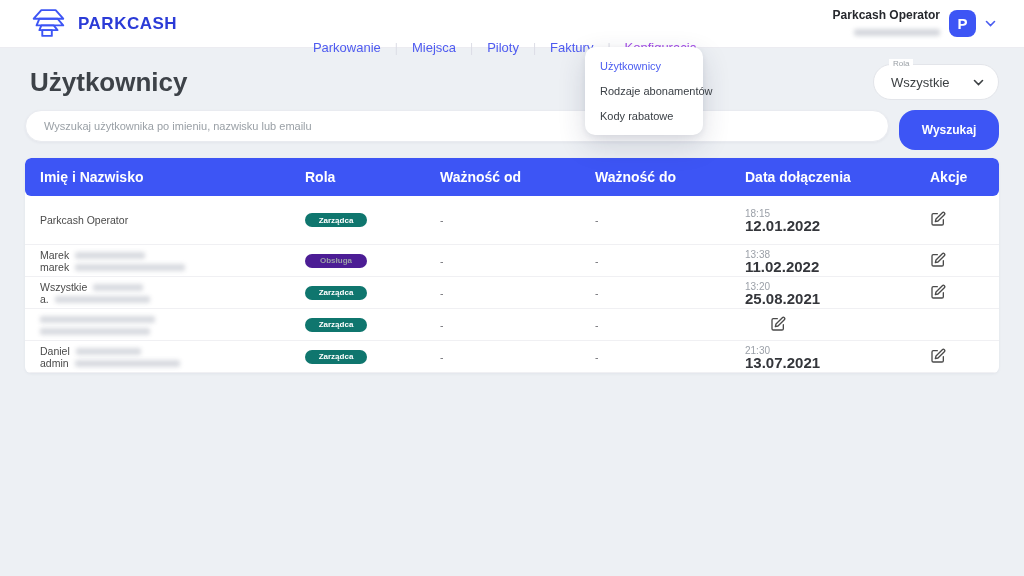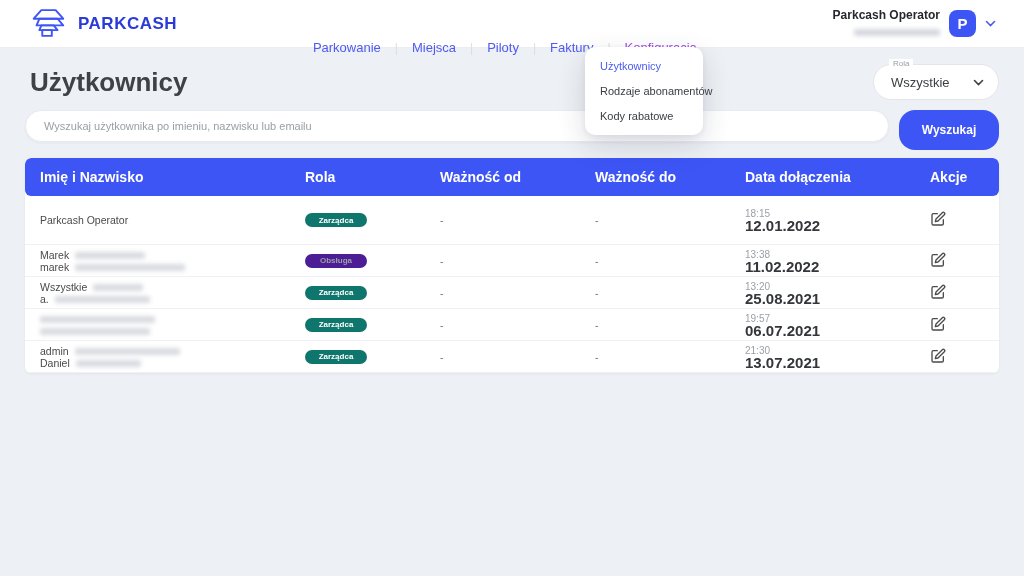--- a/index.html
+++ b/index.html
@@ -255,38 +255,34 @@
     </div>
 
     <div class="tgrid trow">
       <div class="name-cell">
         <div><span></span><span class="blur w115" style="margin-left:0"></span></div>
         <div><span></span><span class="blur w110" style="margin-left:0"></span></div>
       </div>
       <div><span class="badge red">Zarządca</span></div>
       <div class="dash">-</div>
       <div class="dash">-</div>
-      <div class="date-cell">
-        <div class="time">19:57</div>
-        <div class="date">06.07.2021</div>
-      </div>
       <div class="akcje-cell">
         <span class="edit-icon">
           <svg width="16" height="16" viewBox="0 0 24 24" fill="none" stroke="#4a4a4a" stroke-width="2" stroke-linecap="round" stroke-linejoin="round">
               <path d="M11 4H5a2 2 0 0 0-2 2v13a2 2 0 0 0 2 2h13a2 2 0 0 0 2-2v-6"></path>
               <path d="M18.5 2.5a2.1 2.1 0 0 1 3 3L12 15l-4 1 1-4 9.5-9.5z"></path>
             </svg>
         </span>
       </div>
     </div>
 
     <div class="tgrid trow">
       <div class="name-cell">
+        <div><span>Daniel</span><span class="blur w65"></span></div>
         <div><span>admin</span><span class="blur w105"></span></div>
-        <div><span>Daniel</span><span class="blur w65"></span></div>
       </div>
       <div><span class="badge red">Zarządca</span></div>
       <div class="dash">-</div>
       <div class="dash">-</div>
       <div class="date-cell">
         <div class="time">21:30</div>
         <div class="date">13.07.2021</div>
       </div>
       <div class="akcje-cell">
         <span class="edit-icon">

